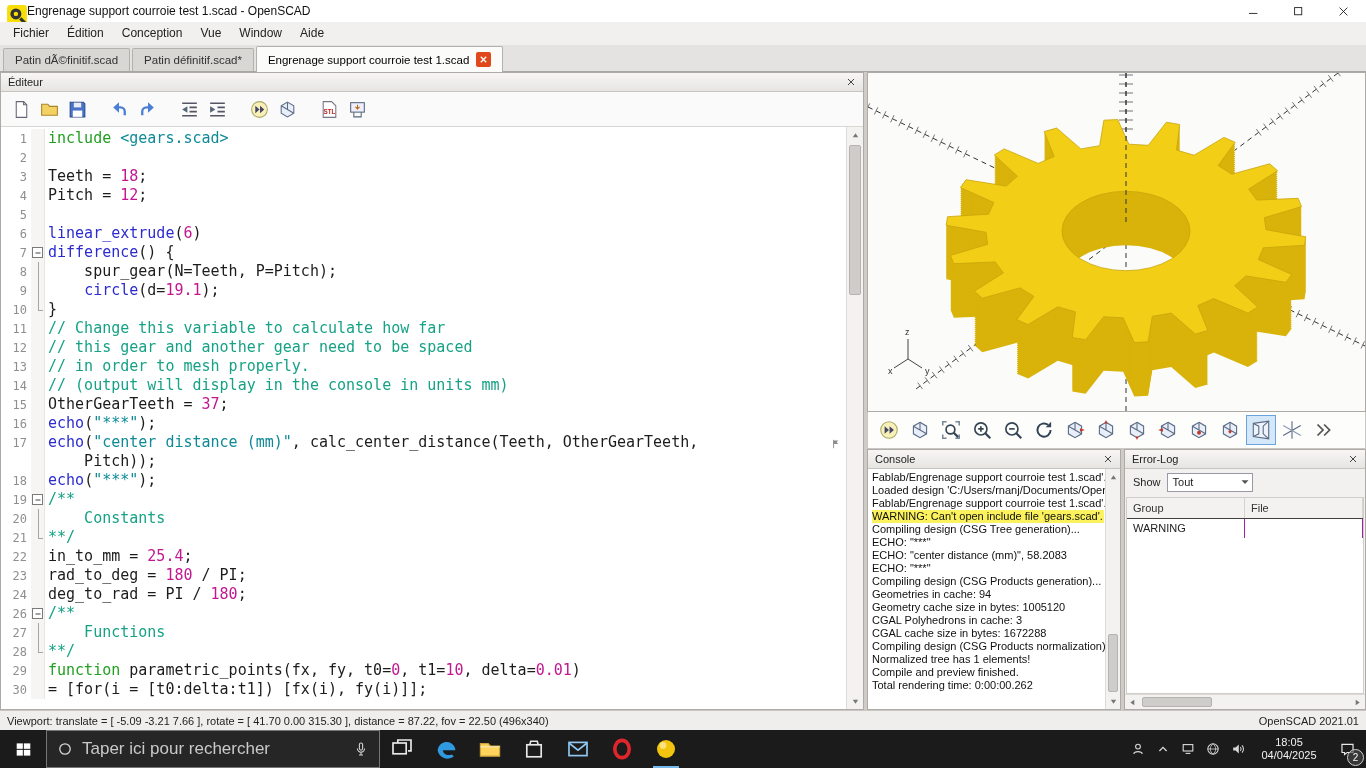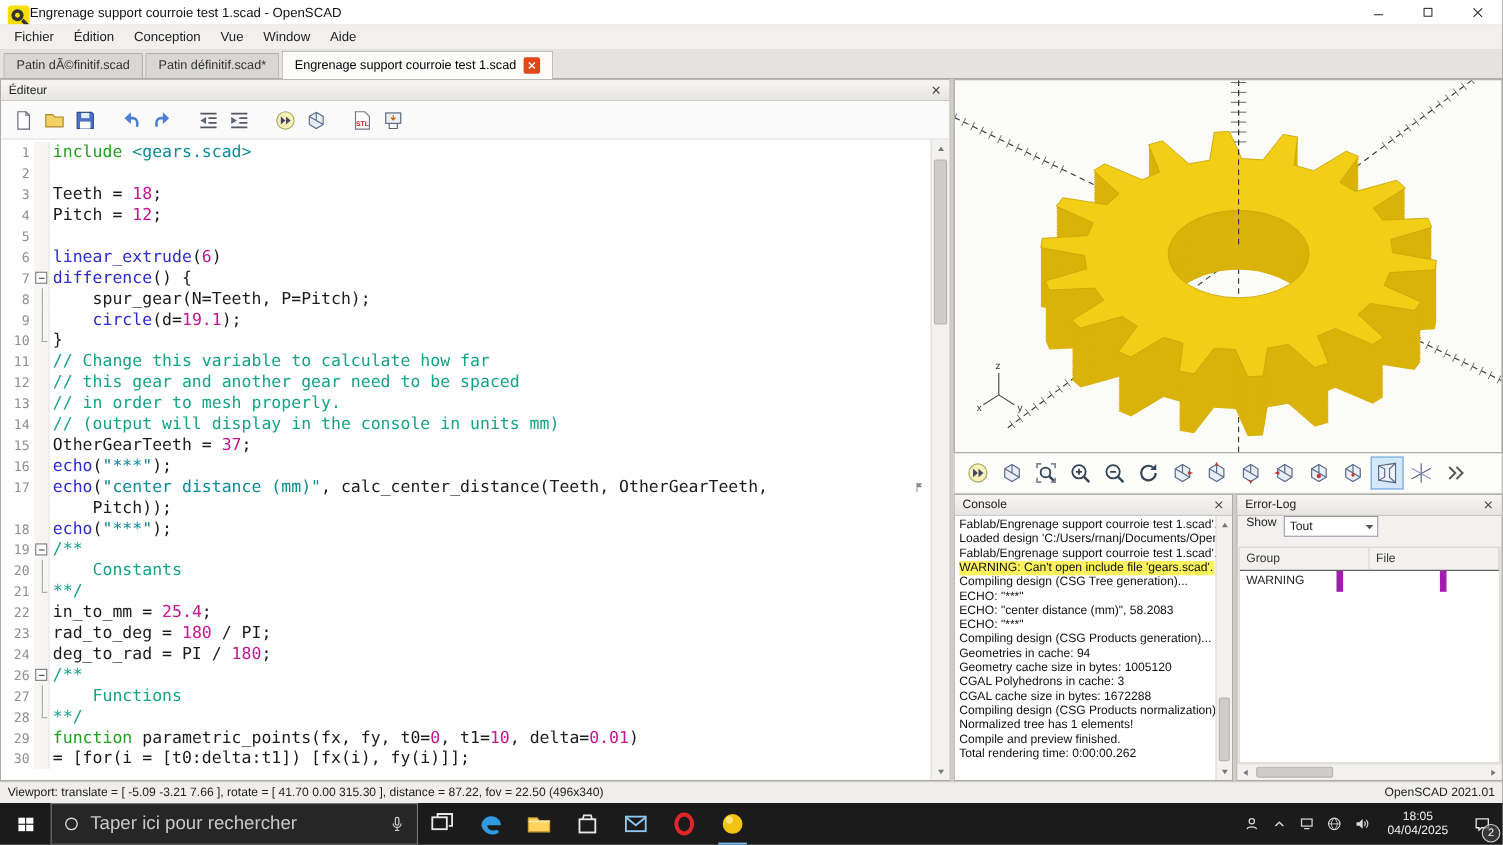--- a/index.html
+++ b/index.html
@@ -72,28 +72,28 @@
   .console-panel{width:292px;display:flex;flex-direction:column;background:#fff;border:1px solid #aeaba7;}
   .hsplit2{width:3px;}
   .errorlog-panel{flex:1;display:flex;flex-direction:column;background:#f2f1f0;border:1px solid #aeaba7;}
 
   .console-body{flex:1;position:relative;overflow:hidden;}
   .console-lines{position:absolute;left:0;top:2px;right:16px;bottom:0;padding-left:4px;}
   .con-line{font-size:11px;line-height:13px;color:#101010;white-space:nowrap;}
   .con-line.hl{background:#fbf25e;}
   .cvscroll{position:absolute;right:0;top:0;bottom:0;width:15px;background:#f3f2f1;border-left:1px solid #dddbd8;}
 
-  .el-controls{height:26px;display:flex;align-items:flex-start;gap:6px;padding:0 8px;font-size:11px;color:#222;}
+  .el-controls{height:26px;display:flex;align-items:center;gap:6px;padding:0 8px;font-size:11px;color:#222;}
   .el-select{width:86px;height:19px;background:#fff;border:1px solid #9a98a5;display:flex;align-items:center;justify-content:space-between;padding-left:5px;font-size:11px;}
   .el-select .ic{width:14px;height:14px;}
   .el-table{flex:1;margin:2px 1px 0 1px;background:#fff;border:1px solid #cfcdca;overflow:hidden;display:flex;flex-direction:column;}
   .el-thead{display:flex;background:#f3f2f1;border-bottom:1px solid #404040;height:21px;flex:0 0 auto;}
   .el-col{width:118px;flex:0 0 auto;border-right:1px solid #d6d4d1;padding:4px 6px;font-size:11px;color:#333;white-space:nowrap;}
   .el-row{display:flex;height:19px;}
-  .el-cell{width:94px;flex:0 0 auto;padding:3px 6px;font-size:11px;color:#222;border-right:6px solid #a21caf;white-space:nowrap;}
+  .el-cell{width:118px;flex:0 0 auto;padding:3px 6px;font-size:11px;color:#222;border-right:1px solid #a21caf;white-space:nowrap;}
   .hscroll{height:15px;flex:0 0 auto;background:#f3f2f1;border-top:1px solid #dddbd8;display:flex;align-items:center;position:relative;}
   .hscroll .sb-btn{width:15px;height:15px;}
   .hthumb{position:absolute;top:2px;bottom:2px;left:17px;width:70px;background:#cfcdca;border:1px solid #b5b3b0;border-radius:2px;}
 
   
   .statusbar{height:20px;flex:0 0 auto;background:#efeeec;border-top:1px solid #c9c7c4;display:flex;align-items:center;justify-content:space-between;padding:0 7px;font-size:11px;color:#222;}
 
   
   .taskbar{height:38px;flex:0 0 auto;background:#1b1b1b;display:flex;align-items:stretch;color:#ddd;position:relative;}
   .start{width:46px;display:flex;align-items:center;justify-content:center;}

